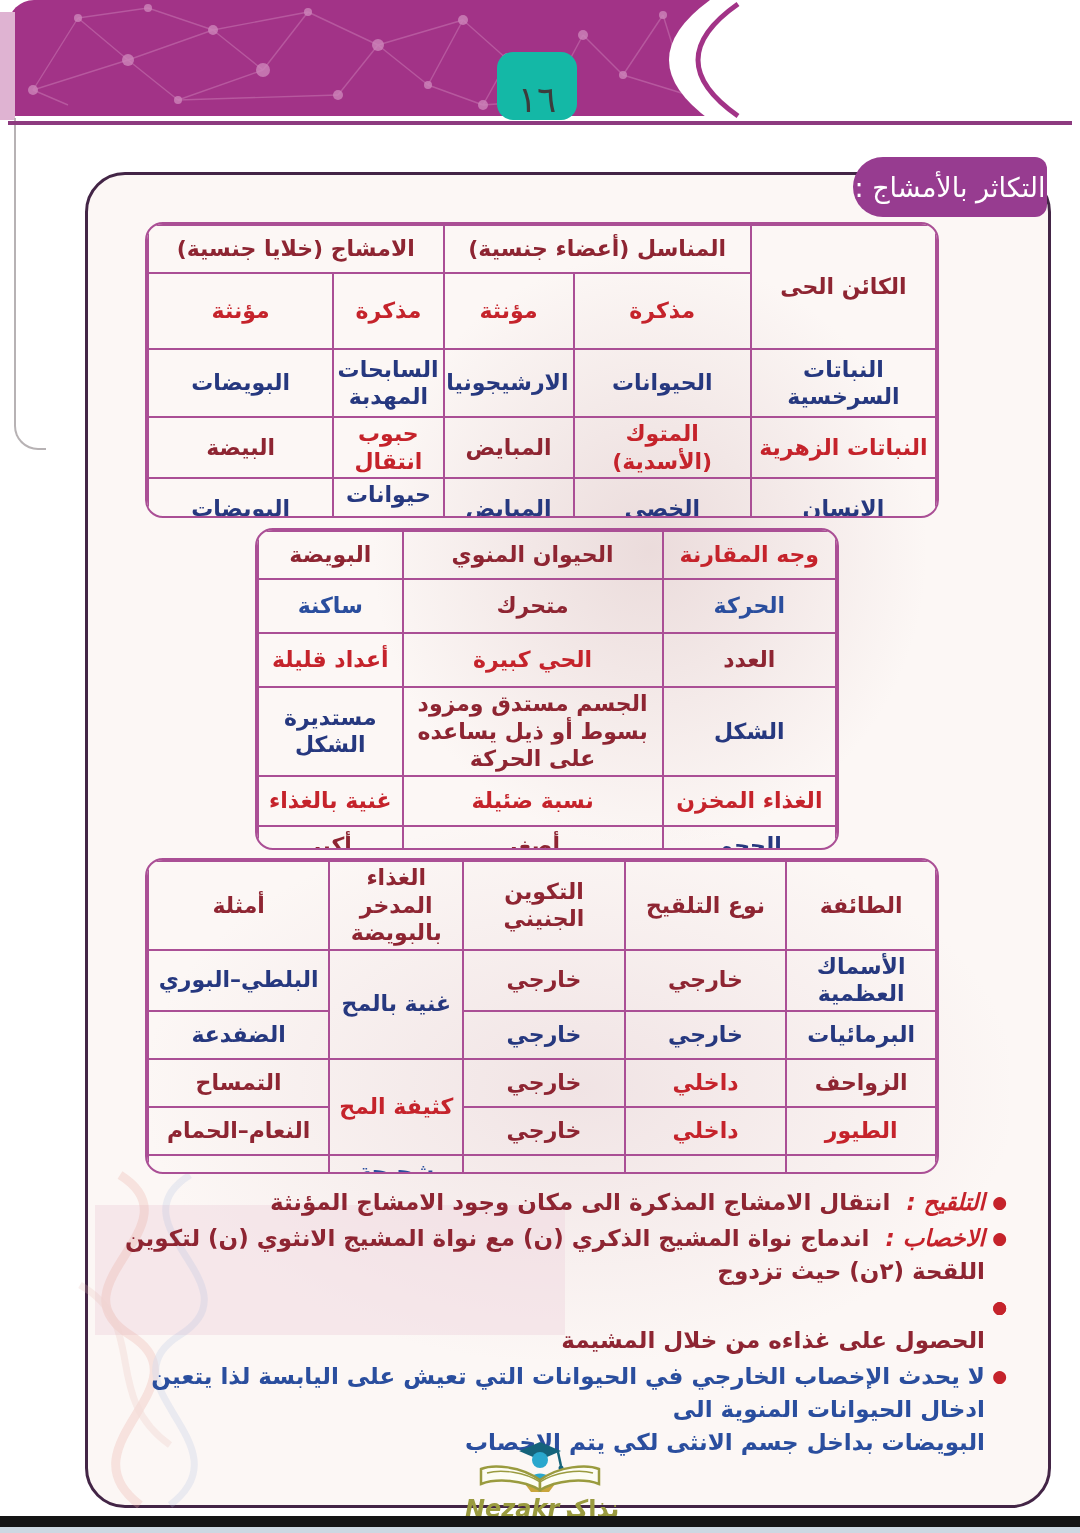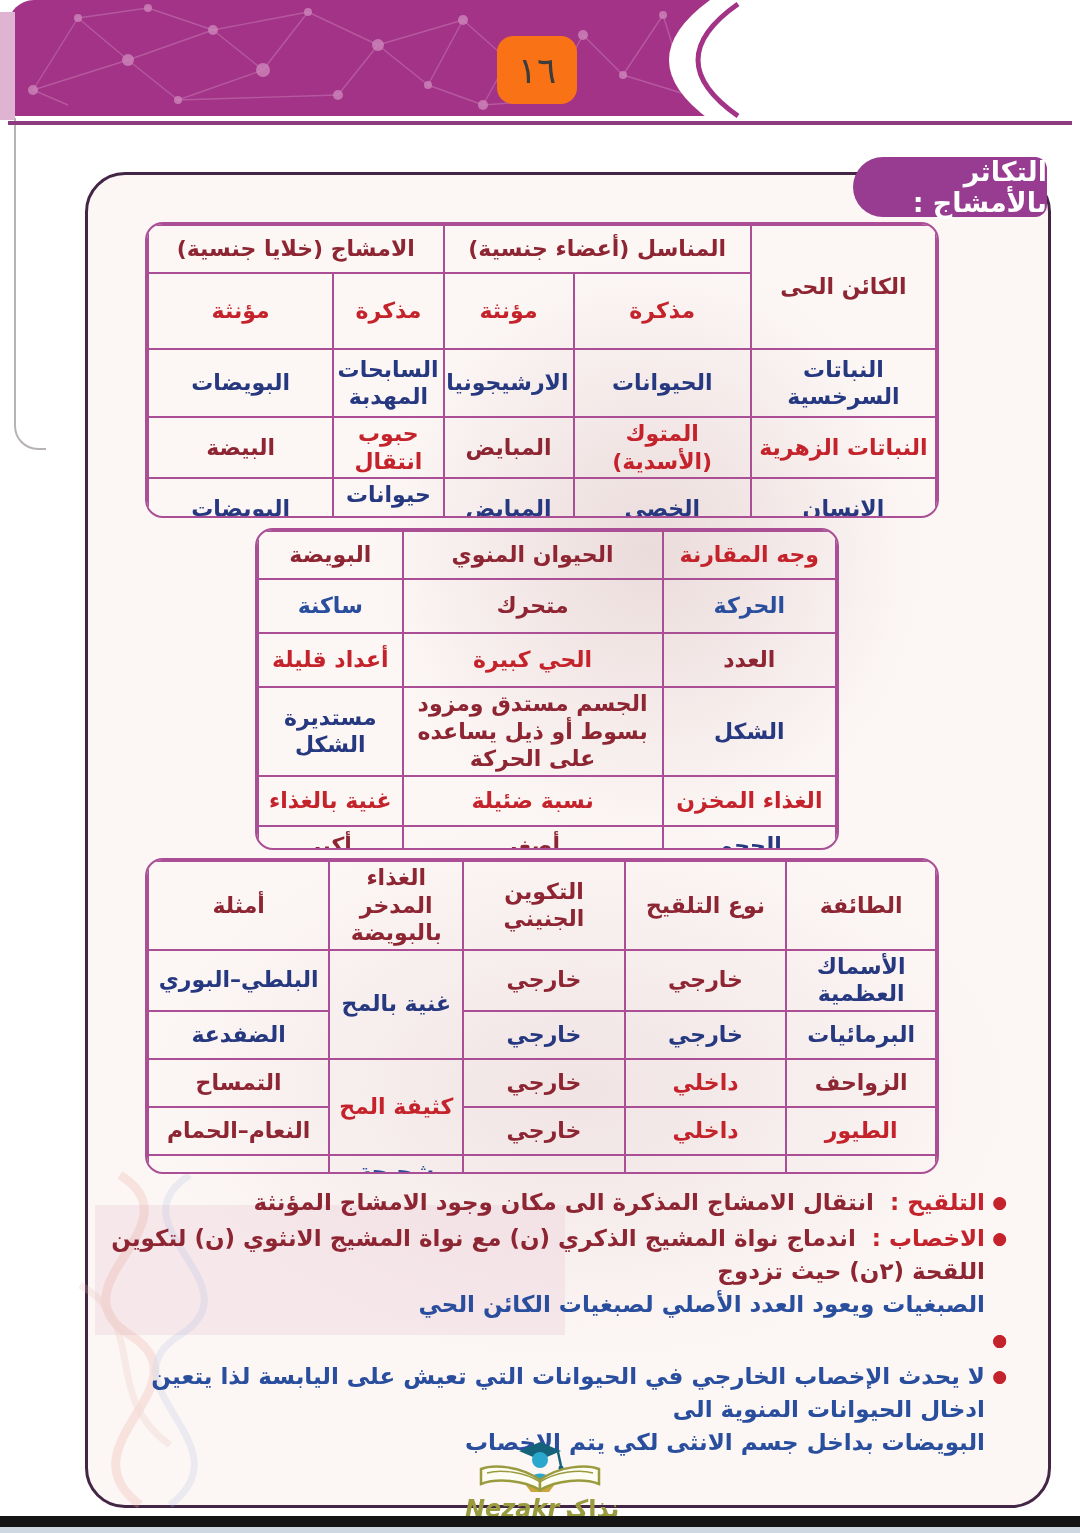--- a/index.html
+++ b/index.html
@@ -5,22 +5,22 @@
   html,body{margin:0;padding:0;background:#ffffff;}
   .page{position:relative;width:1080px;height:1533px;overflow:hidden;background:#ffffff;
         font-family:"DejaVu Sans",sans-serif;}
   
   .banner{position:absolute;left:8px;top:0;width:712px;height:116px;
           background:var(--banner);border-top-left-radius:26px;overflow:hidden;}
   .banner svg{position:absolute;left:0;top:0;}
   .banner-curve{position:absolute;left:598px;top:0;width:182px;height:120px;z-index:2;}
   .banner-underline{position:absolute;left:8px;top:121px;width:1064px;height:4px;
           background:var(--bannerline);z-index:1;}
-  .page-tab{position:absolute;left:497px;top:36px;width:80px;height:68px;background:#f97316;
-          border-radius:16px;z-index:3;display:flex;align-items:center;justify-content:center;
+  .page-tab{position:absolute;left:497px;top:52px;width:80px;height:68px;background:#14b8a6;
+          border-radius:16px;z-index:3;display:flex;align-items:flex-end;justify-content:center;
           font-size:36px;color:#3c3c3c;}
   .doc-title{position:absolute;right:10px;top:6px;height:104px;display:flex;align-items:center;
           z-index:3;font-size:47px;font-weight:bold;color:var(--title);white-space:nowrap;
           direction:rtl;}
   .page-edge-pink{position:absolute;left:0;top:12px;width:15px;height:108px;background:#dfb3d2;}
   .page-edge-gray{position:absolute;left:14px;top:118px;width:30px;height:330px;
           border-left:2px solid #b7b2b4;border-bottom:2px solid #b7b2b4;
           border-bottom-left-radius:24px;}
   
   .content-box{position:absolute;left:85px;top:172px;width:960px;height:1330px;
@@ -28,39 +28,39 @@
   .wm{position:absolute;pointer-events:none;z-index:1;}
   .wm-head{left:370px;top:250px;width:560px;height:600px;
           background:radial-gradient(ellipse at center,rgba(214,186,188,.45),rgba(214,186,188,0) 70%);}
   .wm-body{left:150px;top:820px;width:860px;height:540px;
           background:radial-gradient(ellipse at center,rgba(223,198,203,.40),rgba(223,198,203,0) 72%);}
   .wm-notes{left:95px;top:1205px;width:470px;height:130px;background:rgba(240,216,223,.5);}
   .dna{position:absolute;left:60px;top:1165px;z-index:1;opacity:.45;}
   
   .badge{position:absolute;left:853px;top:157px;width:194px;height:60px;background:var(--badge);
           border-radius:30px 12px 12px 30px;z-index:5;display:flex;align-items:center;
-          justify-content:center;color:#ffffff;font-weight:bold;font-size:27px;direction:rtl;}
+          justify-content:center;color:#ffffff;font-weight:normal;font-size:27px;direction:rtl;}
   
   .tblwrap{position:absolute;z-index:3;border:2.5px solid var(--tborder);border-radius:18px;
           overflow:hidden;direction:rtl;}
   table{width:100%;height:100%;border-collapse:collapse;table-layout:fixed;}
   td{border:2.5px solid var(--tborder);text-align:center;vertical-align:middle;
           font-weight:bold;font-size:22px;padding:2px 4px;line-height:1.25;}
   .t1{left:145px;top:222px;width:790px;height:292px;}
   .t2{left:255px;top:528px;width:580px;height:318px;}
   .t3{left:145px;top:858px;width:790px;height:312px;}
   .mar{color:var(--maroon);} .red{color:var(--red);}
   .nav{color:var(--navy);}  .blu{color:var(--blue);}
   
   .notes{position:absolute;left:95px;top:1186px;width:920px;z-index:3;direction:rtl;
           list-style:none;margin:0;padding:0;}
   .note{position:relative;padding-right:30px;margin-bottom:3px;font-weight:bold;
           font-size:23px;line-height:33px;}
   .dot{position:absolute;right:8px;top:0;color:var(--red);font-size:17px;}
-  .nlabel{margin-left:8px;}
+  .nlabel{margin-left:8px;font-style:italic;}
   
   .logo{position:absolute;left:465px;top:1436px;width:150px;text-align:center;z-index:4;}
   .logo-text{display:inline-block;margin-top:-2px;font-size:24px;font-weight:bold;
           color:var(--olive);border-bottom:2px solid var(--olive);direction:rtl;line-height:1.1;}
   .logo-en{font-style:italic;}
   .bottom-bar{position:absolute;left:0;top:1516px;width:1080px;height:11px;background:#151515;z-index:6;}
   .bottom-strip{position:absolute;left:0;top:1527px;width:1080px;height:6px;background:#cdd8e2;z-index:6;}
 </style>
 </head>
 <body>
@@ -289,28 +289,28 @@
   <ul class="notes">
     <li class="note">
       <span class="dot">●</span>
       <span class="red nlabel">التلقيح :</span>
       <span class="mar">انتقال الامشاج المذكرة الى مكان وجود الامشاج المؤنثة</span>
     </li>
     <li class="note">
       <span class="dot">●</span>
       <span class="red nlabel">الاخصاب :</span>
       <span class="mar">اندماج نواة المشيج الذكري (ن) مع نواة المشيج الانثوي (ن) لتكوين اللقحة (٢ن) حيث تزدوج</span><br>
-      <span class="blu">الصبغيات ويعود العدد الأصلي لصبغيات الكائن الحي</span>
     </li>
     <li class="note">
       <span class="dot">●</span>
     </li>
     <li class="note">
       <span class="dot">●</span>
       <br>
+      <span class="mar">الحصول على غذاءه من خلال المشيمة</span>
     </li>
     <li class="note">
       <span class="dot">●</span>
       <span class="blu">لا يحدث الإخصاب الخارجي في الحيوانات التي تعيش على اليابسة لذا يتعين ادخال الحيوانات المنوية الى</span><br>
       <span class="blu">البويضات بداخل جسم الانثى لكي يتم الاخصاب</span>
     </li>
   </ul>
 
   <div class="logo">
     <svg width="134" height="58" viewBox="0 0 134 58">

